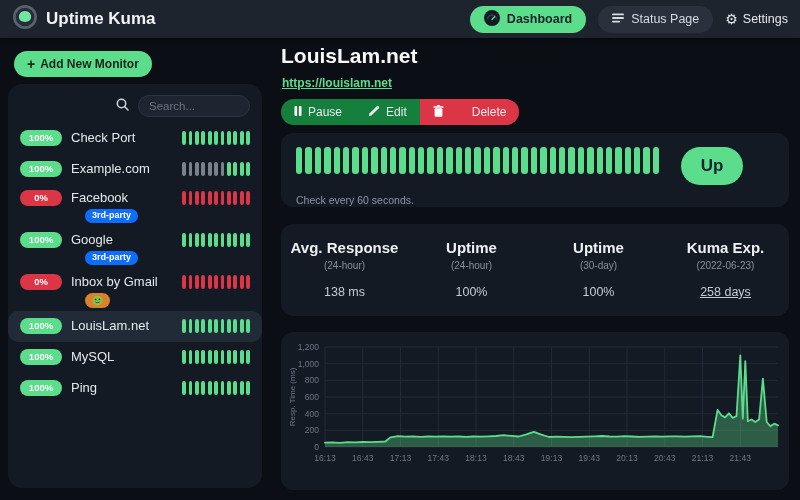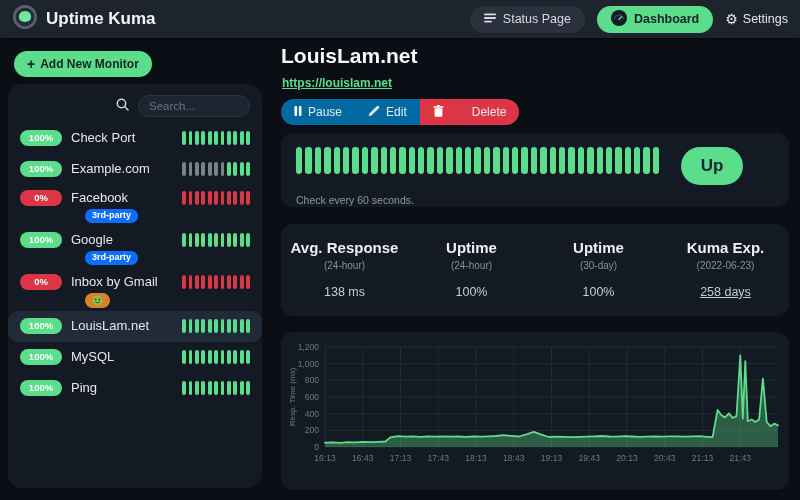--- a/index.html
+++ b/index.html
@@ -37,21 +37,21 @@
   .m-mid{margin-left:9px;display:flex;flex-direction:column;align-items:flex-start;}
   .m-name{font-size:13px;color:#e4e8ec;line-height:16px;}
   .m-tag{display:inline-flex;align-items:center;margin-top:3px;margin-left:14px;padding:2px 7px;border-radius:8px;
     font-size:9px;color:#fff;font-weight:bold;line-height:1.1;}
   .m-beats{margin-left:auto;display:flex;gap:2.6px;align-items:center;margin-top:1px;}
   .beat{width:3.8px;height:14px;border-radius:2px;}
   
   .m-title{position:absolute;left:281px;top:44px;font-size:21px;font-weight:bold;color:#f8f9fa;}
   .m-url{position:absolute;left:282px;top:76px;font-size:12px;font-weight:bold;color:#5cdd8b;text-decoration:underline;cursor:pointer;}
   .action-group{position:absolute;left:281px;top:99px;display:flex;height:26px;border-radius:14px;overflow:hidden;}
-  .act-btn{display:flex;align-items:center;gap:6px;padding:0 13px;font-size:12px;color:#e8eaed;background:#0369a1;border:none;cursor:pointer;font-family:inherit;}
+  .act-btn{display:flex;align-items:center;gap:6px;padding:0 13px;font-size:12px;color:#e8eaed;background:#15803d;border:none;cursor:pointer;font-family:inherit;}
   .act-btn.delete{background:#dc3545;gap:28px;}
   .pencil{font-size:12px;line-height:1;}
   .card{position:absolute;background:#141a23;border-radius:12px;}
   #hero{left:281px;top:133px;width:508px;height:74px;padding:14px 15px 0 15px;}
   .hero-beats{display:flex;gap:3px;height:27px;}
   .beat-lg{width:6.4px;height:27px;border-radius:3px;}
   .check-text{margin-top:20px;font-size:10.5px;color:#8d95a3;}
   .up-badge{position:absolute;right:46px;top:14px;width:62px;height:38px;border-radius:19px;background:#5cdd8b;
     color:#182430;font-weight:bold;font-size:17px;display:flex;align-items:center;justify-content:center;}
   #stats{left:281px;top:224px;width:508px;height:92px;display:flex;padding-top:15px;}
@@ -70,39 +70,39 @@
     <span>
       <svg width="26" height="26" viewBox="0 0 26 26">
         <circle cx="13" cy="13" r="12" fill="#596170"></circle>
         <circle cx="13" cy="13" r="9.3" fill="#262d39"></circle>
         <path d="M13 7 c4.1 0 6.1 2.9 6.1 5.8 0 3.4-2.8 5.2-6.1 5.2 s-6.1-1.8-6.1-5.2 c0-2.9 2-5.8 6.1-5.8 z" fill="#72e6a0"></path>
       </svg>
     </span>
     <span>Uptime Kuma</span>
   </div>
   <div class="nav-right">
+    <button class="pill-btn green">
+      <span>
+        <svg width="16" height="16" viewBox="0 0 16 16">
+          <circle cx="8" cy="8" r="8" fill="#141b25"></circle>
+          <path d="M3.5 9.5 a4.5 4.5 0 0 1 9 0" fill="none" stroke="#39414e" stroke-width="1.4"></path>
+          <line x1="8" y1="9.5" x2="10.6" y2="6.6" stroke="#5cdd8b" stroke-width="1.4" stroke-linecap="round"></line>
+        </svg>
+      </span>
+      <span>Dashboard</span>
+    </button>
     <button class="pill-btn">
       <span>
         <svg width="12" height="10" viewBox="0 0 12 10">
           <rect x="0" y="0.5" width="12" height="1.8" rx="0.9" fill="#d6dbe2"></rect>
           <rect x="0" y="4.1" width="12" height="1.8" rx="0.9" fill="#d6dbe2"></rect>
           <rect x="0" y="7.7" width="8" height="1.8" rx="0.9" fill="#d6dbe2"></rect>
         </svg>
       </span>
       <span>Status Page</span>
-    </button>
-    <button class="pill-btn green">
-      <span>
-        <svg width="16" height="16" viewBox="0 0 16 16">
-          <circle cx="8" cy="8" r="8" fill="#141b25"></circle>
-          <path d="M3.5 9.5 a4.5 4.5 0 0 1 9 0" fill="none" stroke="#39414e" stroke-width="1.4"></path>
-          <line x1="8" y1="9.5" x2="10.6" y2="6.6" stroke="#5cdd8b" stroke-width="1.4" stroke-linecap="round"></line>
-        </svg>
-      </span>
-      <span>Dashboard</span>
     </button>
     <button class="settings-btn">
       <span class="gear">⚙</span>
       <span>Settings</span>
     </button>
   </div>
 </header>
 
 <button class="add-btn">
   <span class="plus">+</span>

